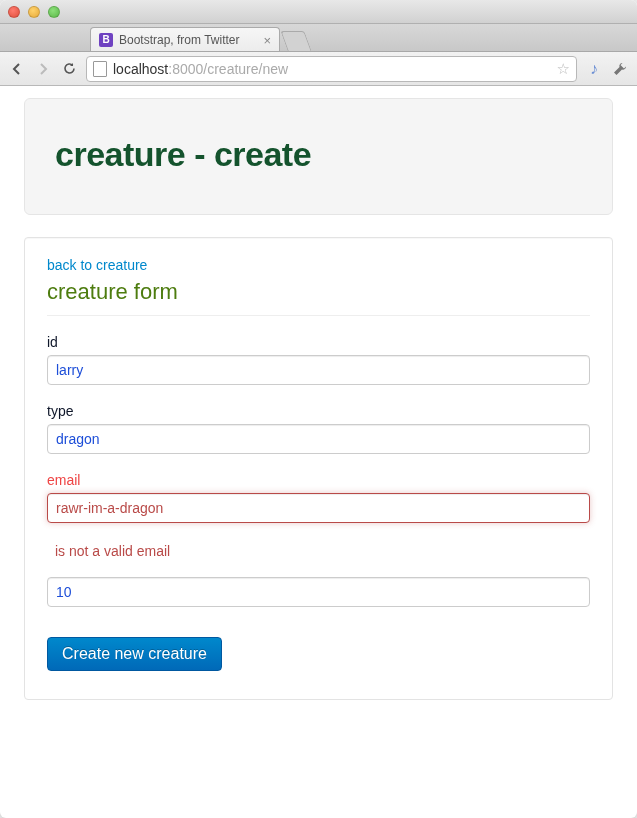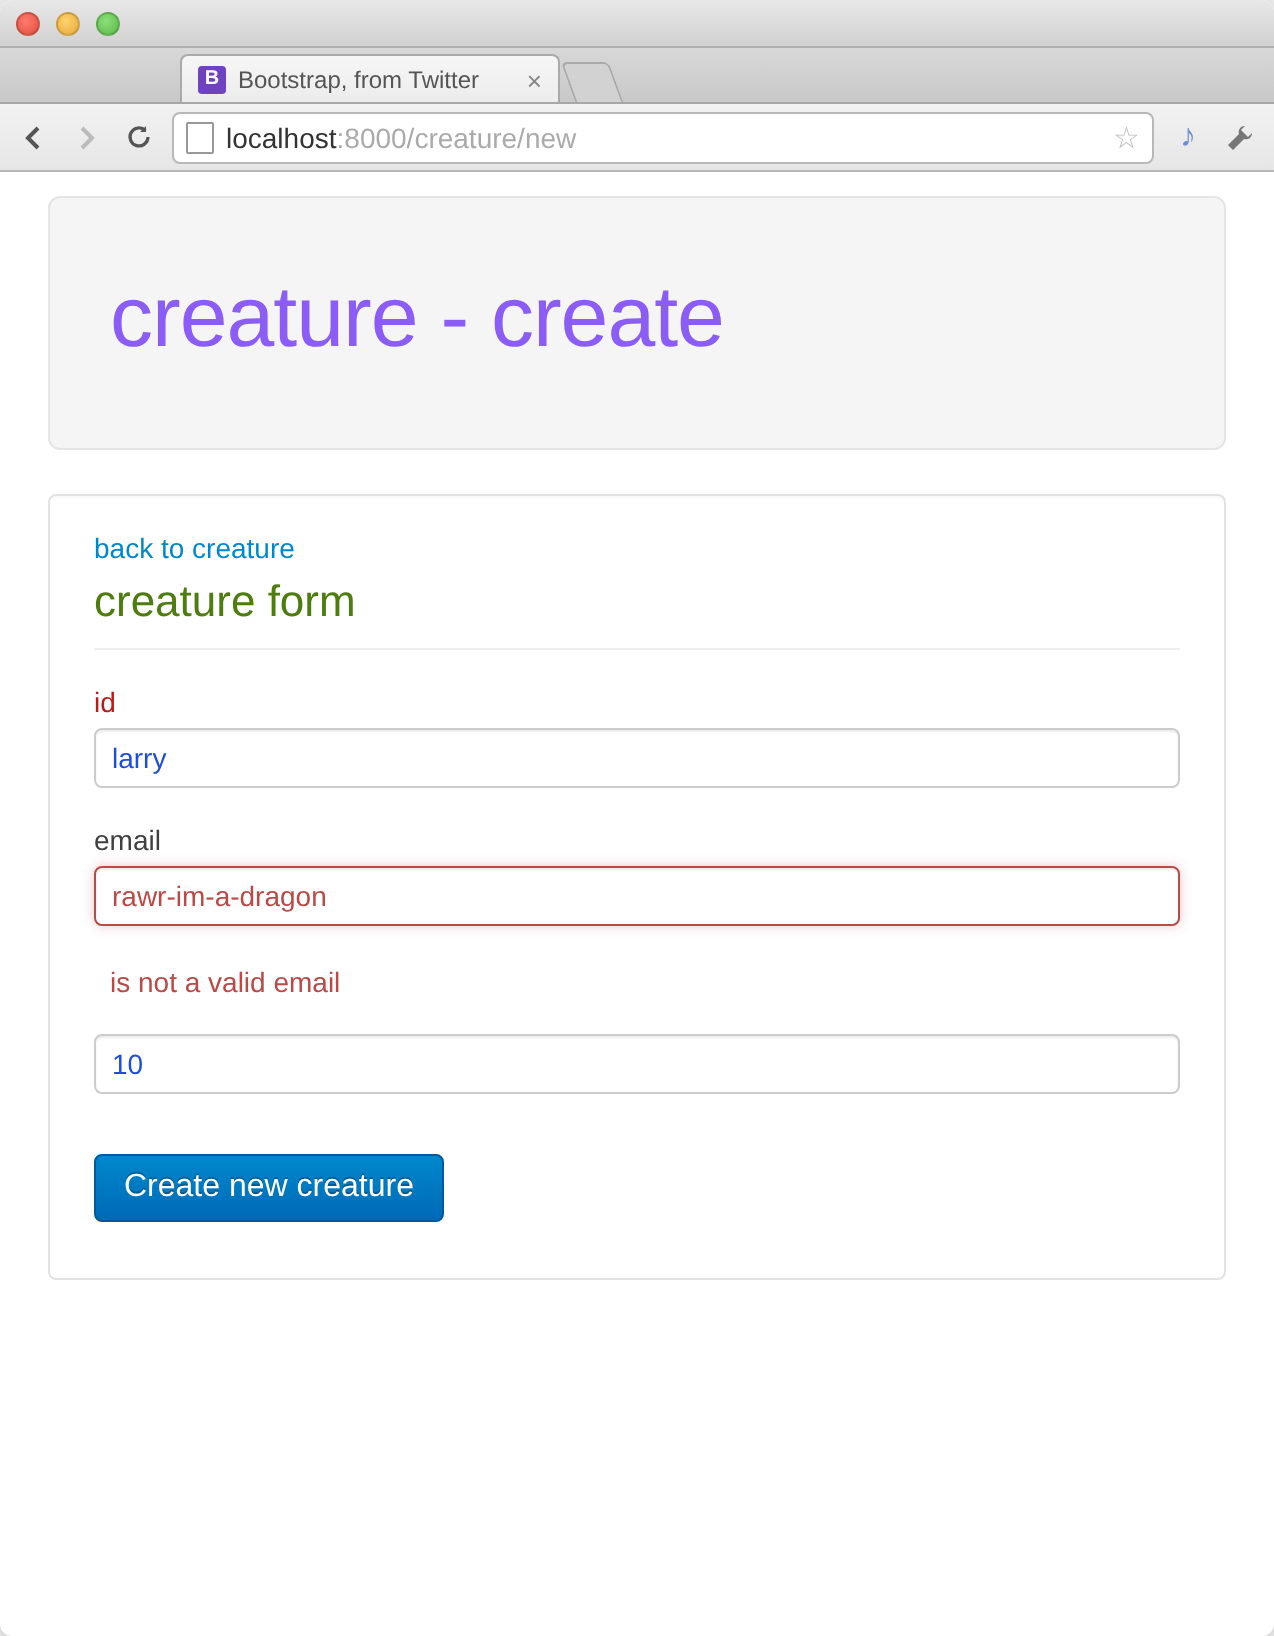--- a/index.html
+++ b/index.html
@@ -117,23 +117,23 @@
       padding: 12px 24px 24px 24px;
     }
     .hero {
       background: #f5f5f5;
       border: 1px solid #e5e5e5;
       border-radius: 6px;
       padding: 36px 30px 40px 30px;
       margin-bottom: 22px;
     }
     .hero h1 {
-      font-size: 43px;
-      font-weight: normal;
-      color: #8b5cf6;
+      font-size: 34px;
+      font-weight: bold;
+      color: #14532d;
       letter-spacing: -0.5px;
     }
     .well {
       background: #fff;
       border: 1px solid #e3e3e3;
       border-radius: 4px;
       padding: 18px 22px 28px 22px;
       box-shadow: inset 0 1px 1px rgba(0,0,0,0.03);
     }
     .back-link {
@@ -148,35 +148,35 @@
       font-weight: normal;
       color: #4d7c0f;
       padding-bottom: 10px;
       border-bottom: 1px solid #eee;
       margin-bottom: 18px;
     }
     .field { margin-bottom: 18px; }
     .field label {
       display: block;
       font-size: 14px;
-      color: #b91c1c;
+      color: #0f172a;
       margin-bottom: 5px;
     }
     .field input {
       width: 100%;
       height: 30px;
       padding: 4px 8px;
       font-size: 14px;
       color: #1d4ed8;
       border: 1px solid #ccc;
       border-radius: 4px;
       box-shadow: inset 0 1px 1px rgba(0,0,0,0.075);
       font-family: inherit;
     }
-    .field.error label { color: #404040; }
+    .field.error label { color: #ef4444; }
     .field.error input {
       border-color: #b94a48;
       color: #b94a48;
       box-shadow: inset 0 1px 1px rgba(0,0,0,0.075), 0 0 6px rgba(185,74,72,0.3);
     }
     .help-inline {
       color: #b94a48;
       font-size: 14px;
       margin-top: 20px;
       margin-left: 8px;
@@ -256,20 +256,24 @@
 
     <div class="well">
       <a href="#" class="back-link">back to creature</a>
       <h2 class="form-title">creature form</h2>
 
       <div class="field">
         <label>id</label>
         <input type="text" value="larry" style="">
       </div>
 
+      <div class="field">
+        <label>type</label>
+        <input type="text" value="dragon" style="">
+      </div>
 
       <div class="field error">
         <label>email</label>
         <input type="text" value="rawr-im-a-dragon" style="">
         <span class="help-inline">is not a valid email</span>
       </div>
 
       <div class="field">
         <input type="text" value="10" style="">
       </div>

